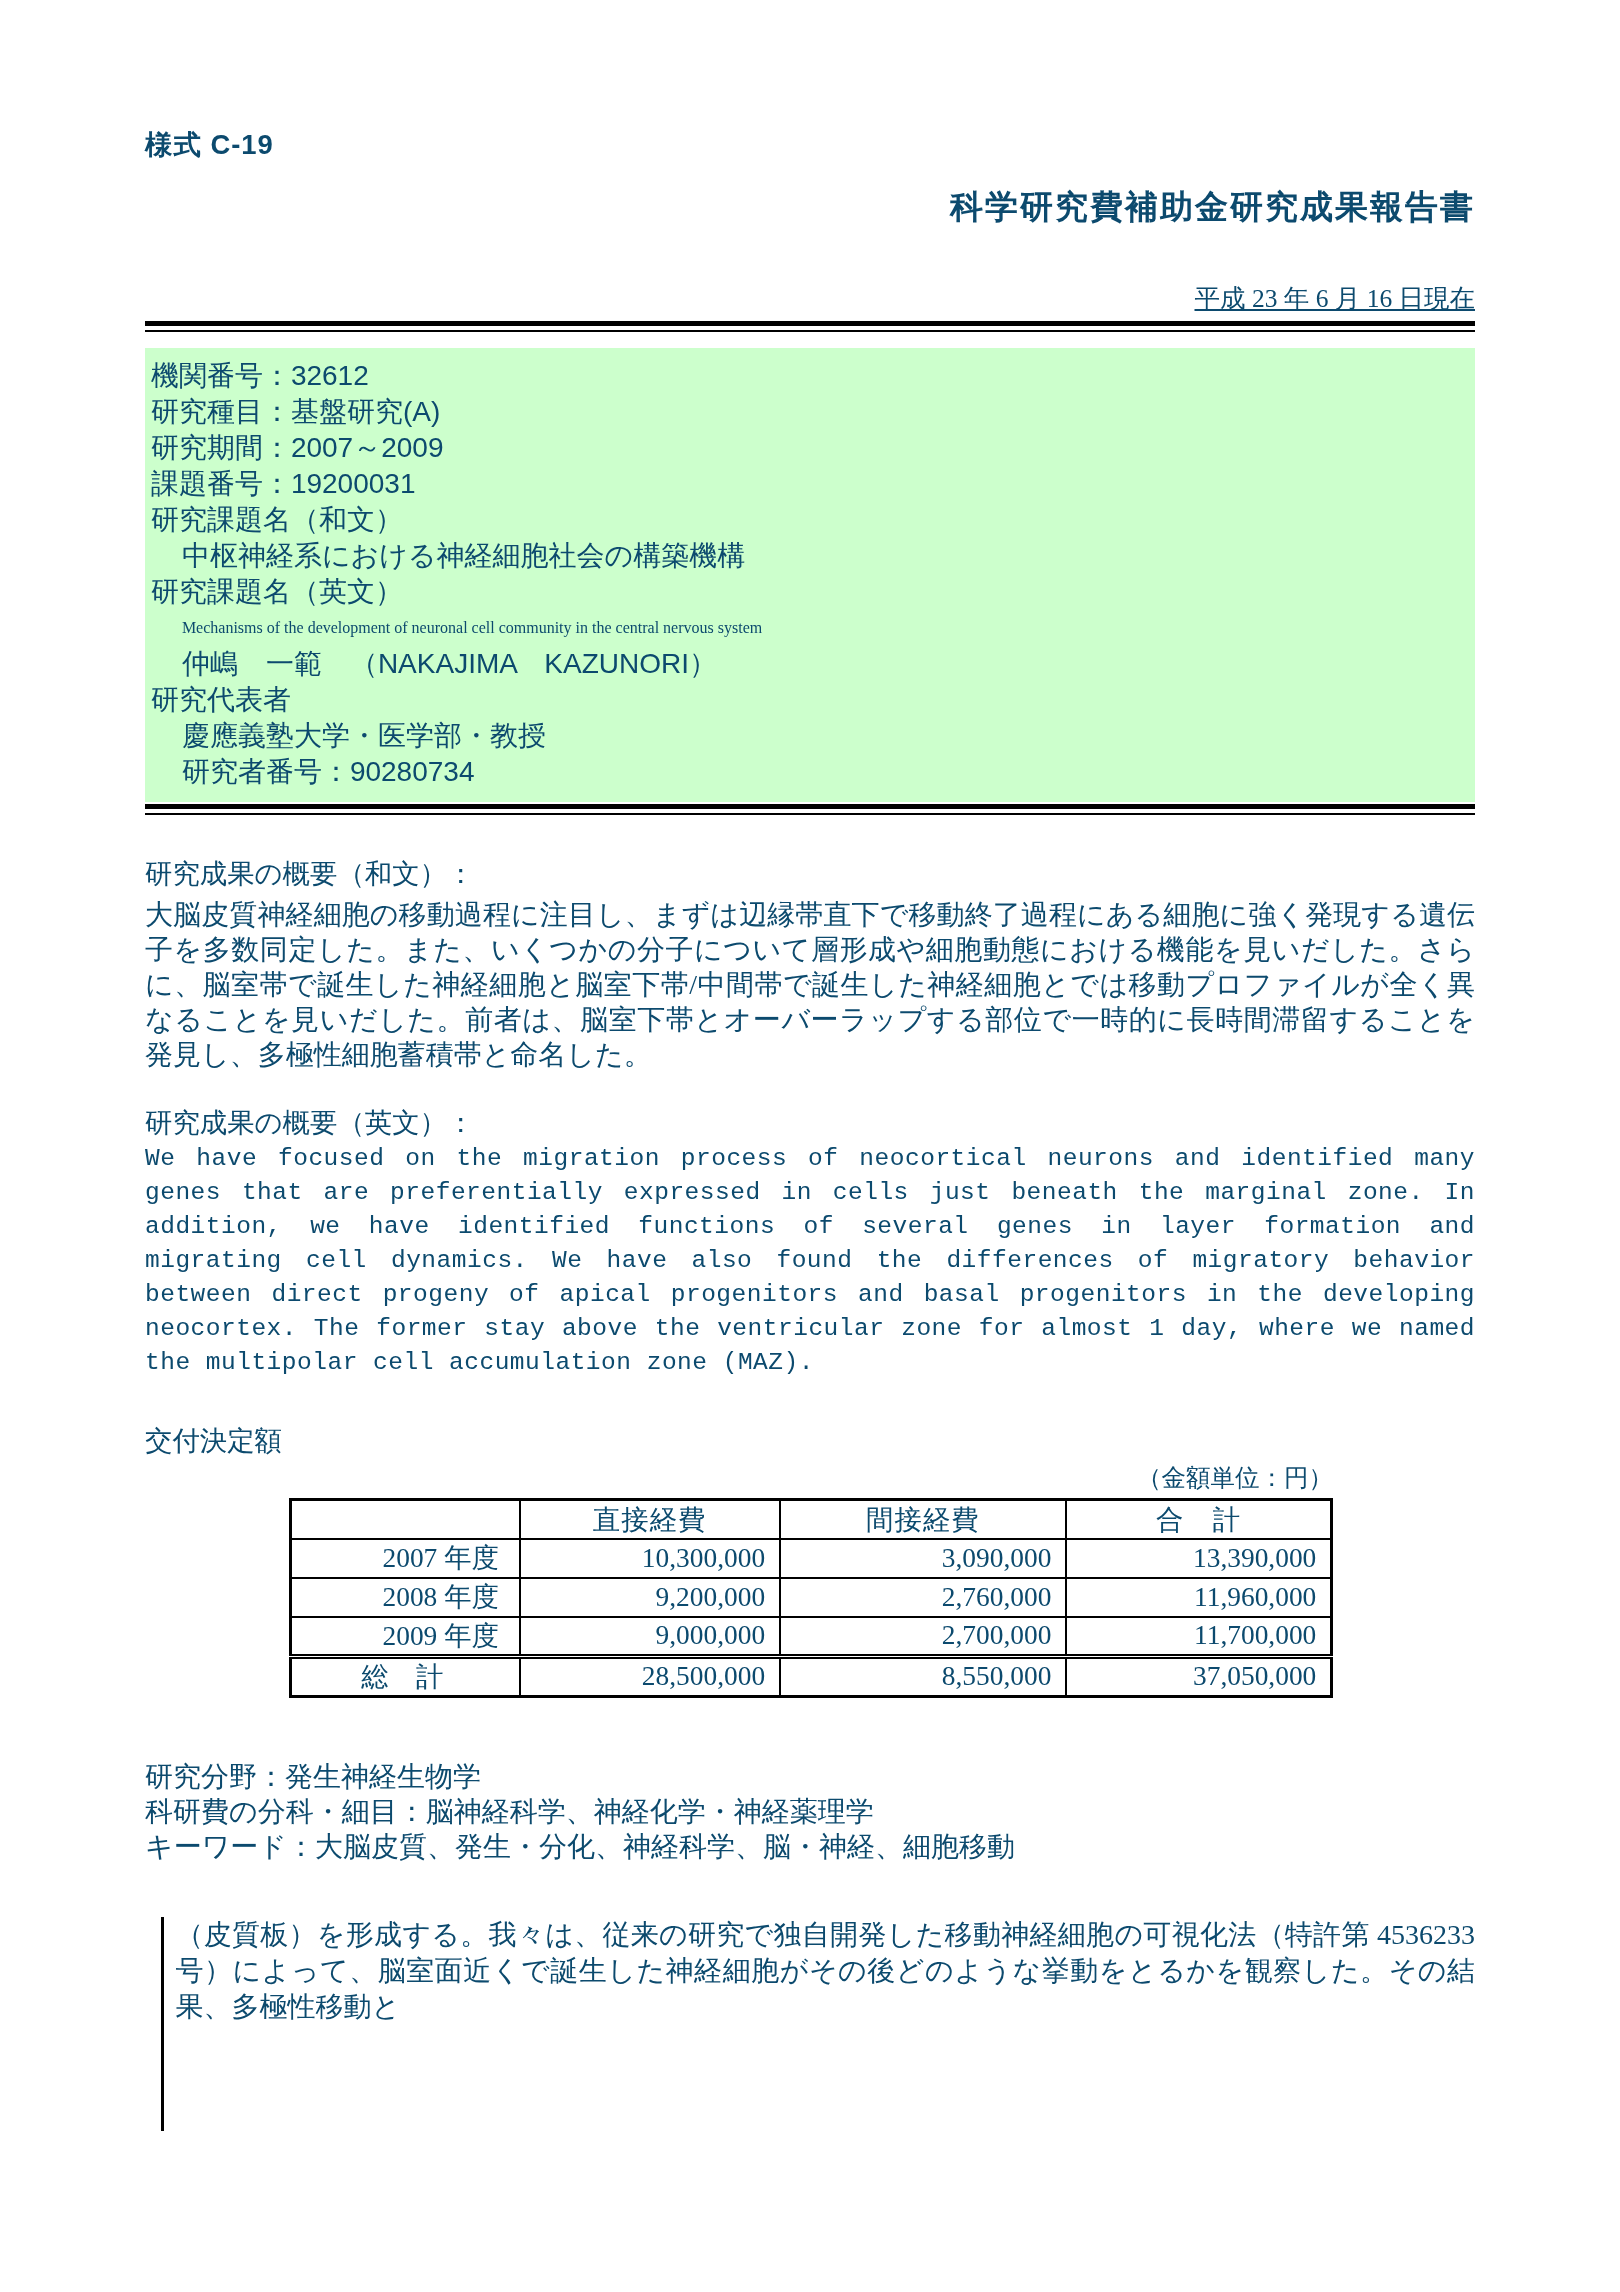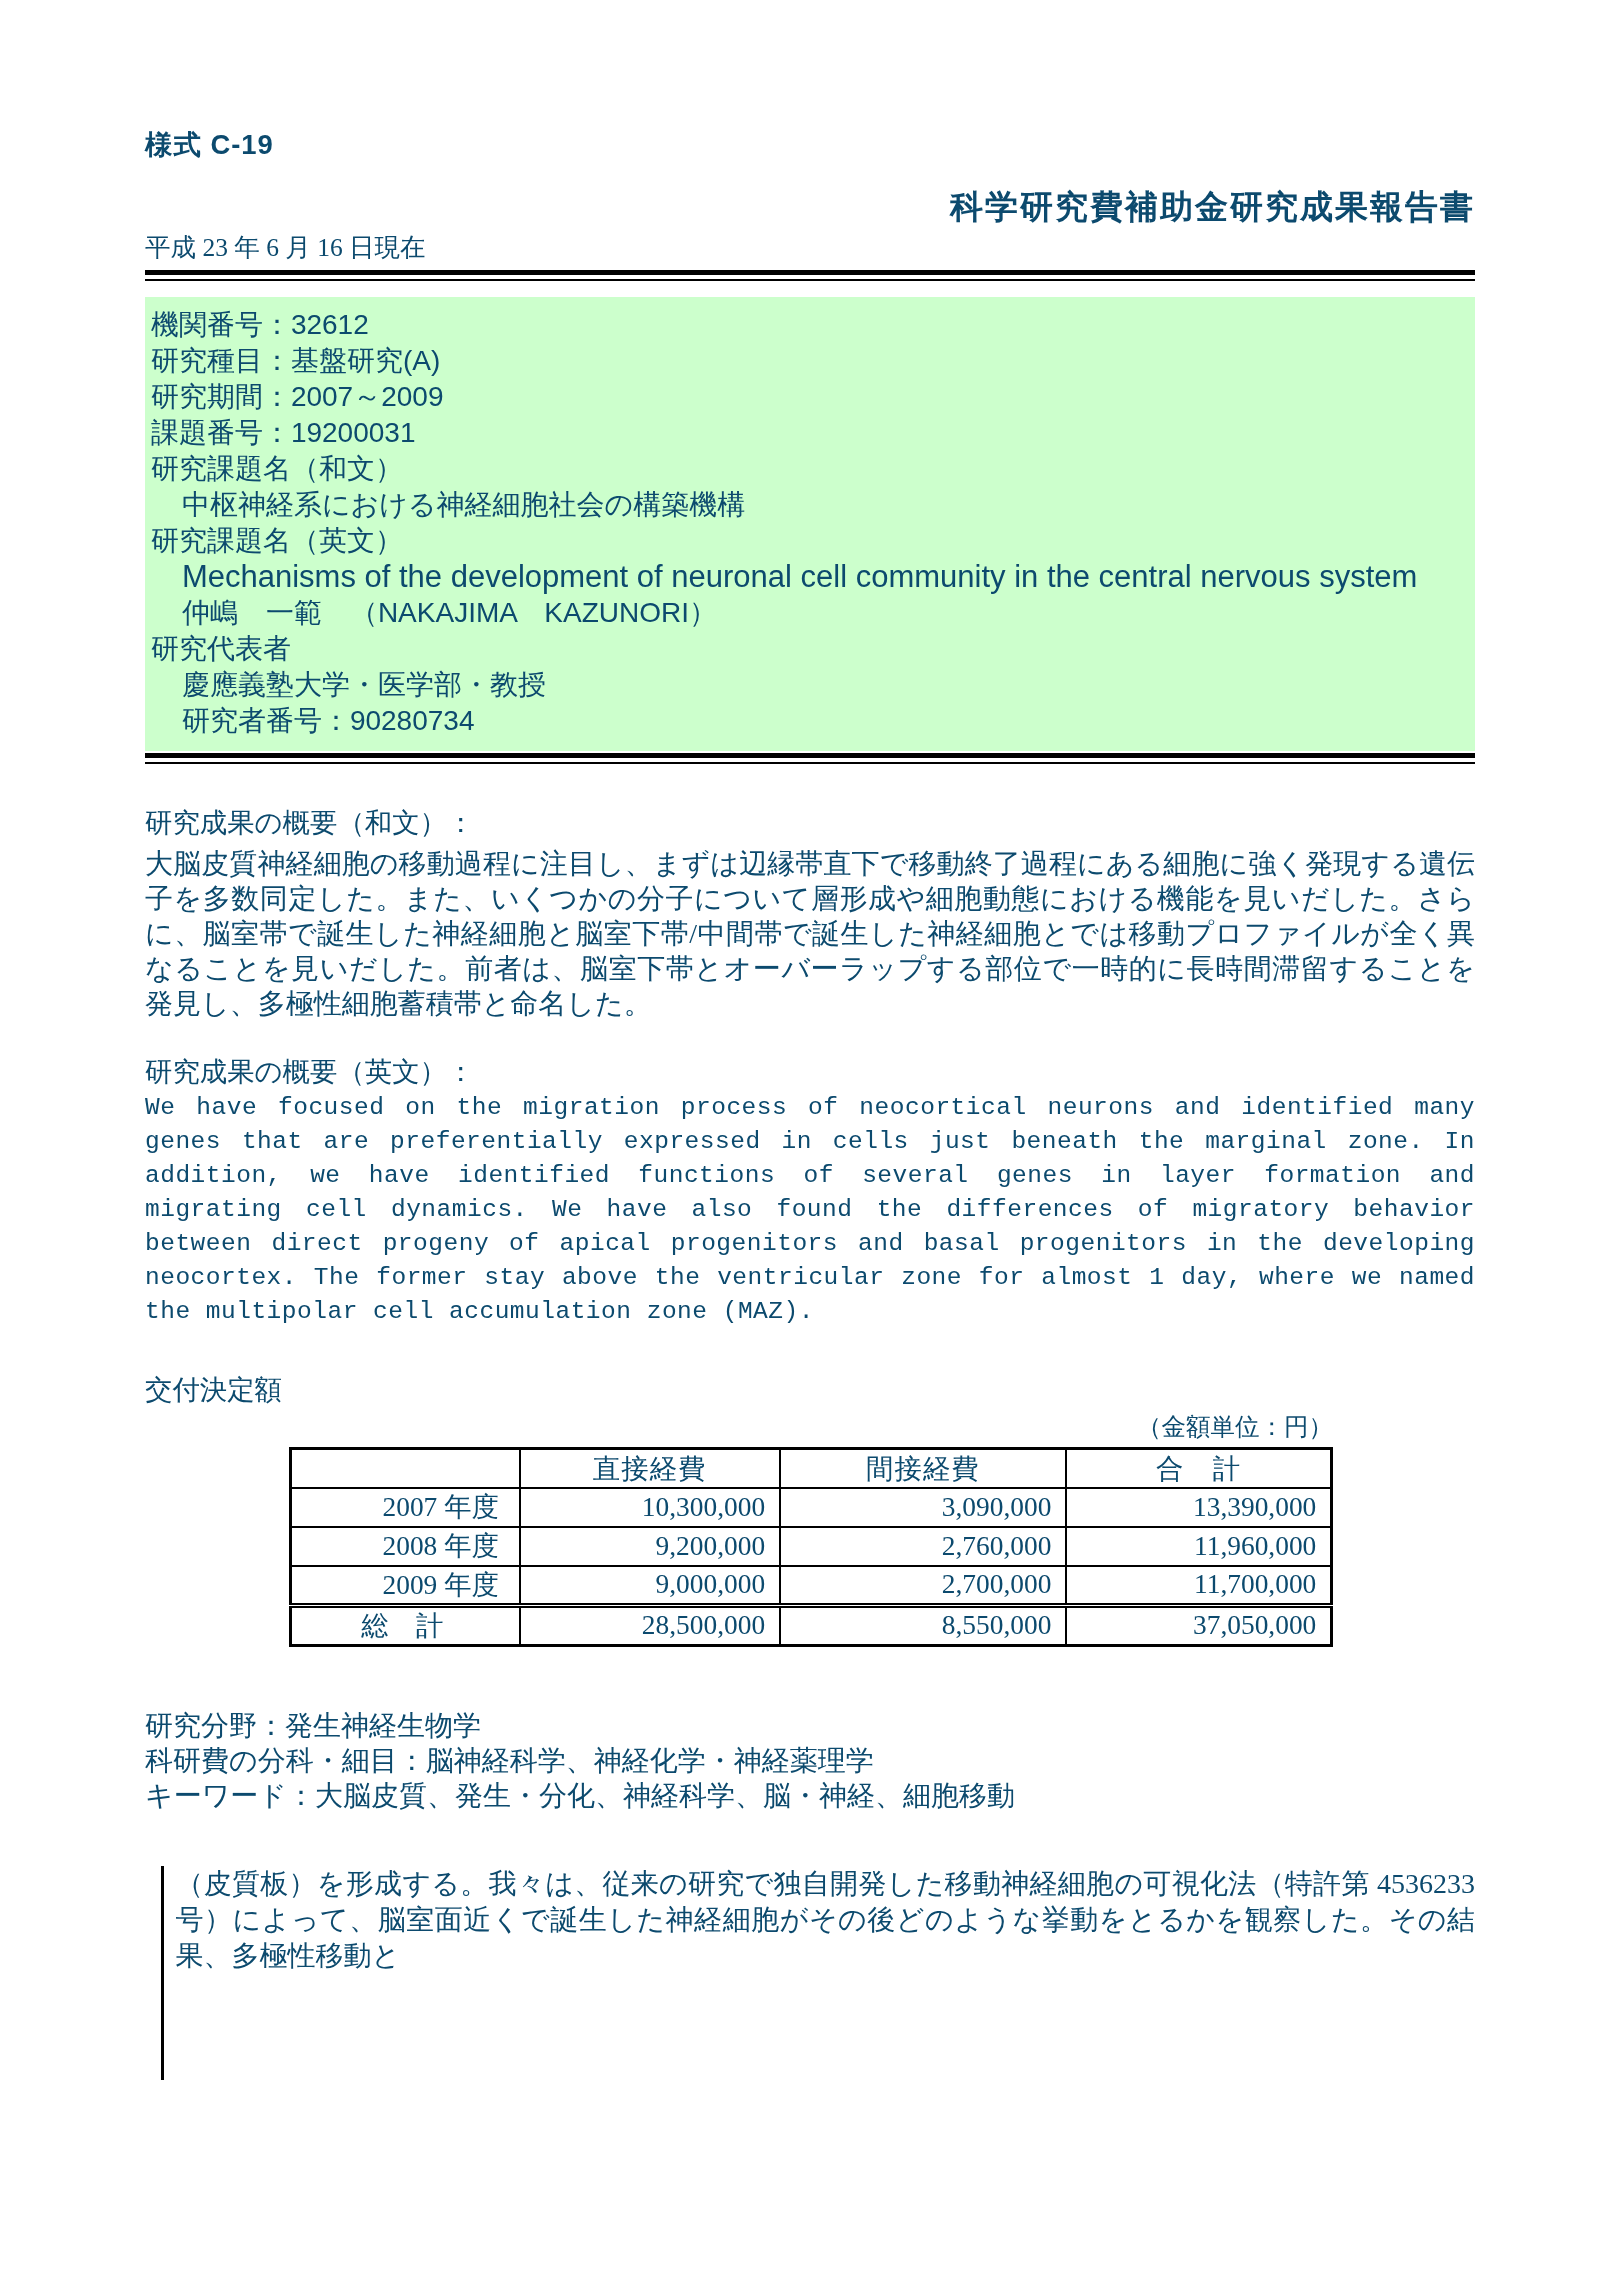--- a/index.html
+++ b/index.html
@@ -25,42 +25,45 @@
     letter-spacing:1px;
   }
   .doc-title{
     margin-top:21.6px;
     text-align:right;
     font-size:33px;
     font-weight:bold;
     letter-spacing:2px;
   }
   .date-note{
+    margin-top:51px;
+    text-align:right;
     font-size:25.5px;
+    text-decoration:underline;
   }
   .double-rule{
     height:3.9px;
     border-top:5.9px solid #000;
     border-bottom:2.9px solid #000;
   }
   .rule-top{margin-top:5.9px;}
   .rule-mid{margin-top:2px;}
 
   .info-box{
     margin-top:15.7px;
     background:#ccffcc;
     padding:9.8px 5.9px 11.8px 5.9px;
     font-size:28px;
     line-height:36px;
   }
   .info-line{white-space:nowrap;}
   .info-line.indent{padding-left:31px;}
   .info-line.en{
-    font-family:Liberation Sans, sans-serif;
-    font-size:31px;
+    font-family:Liberation Serif, serif;
+    font-size:16px;
     letter-spacing:0;
   }
 
   .sec-heading{
     margin-top:41px;
     font-size:27.4px;
   }
   .body-ja{
     margin-top:5.9px;
     font-size:28px;

